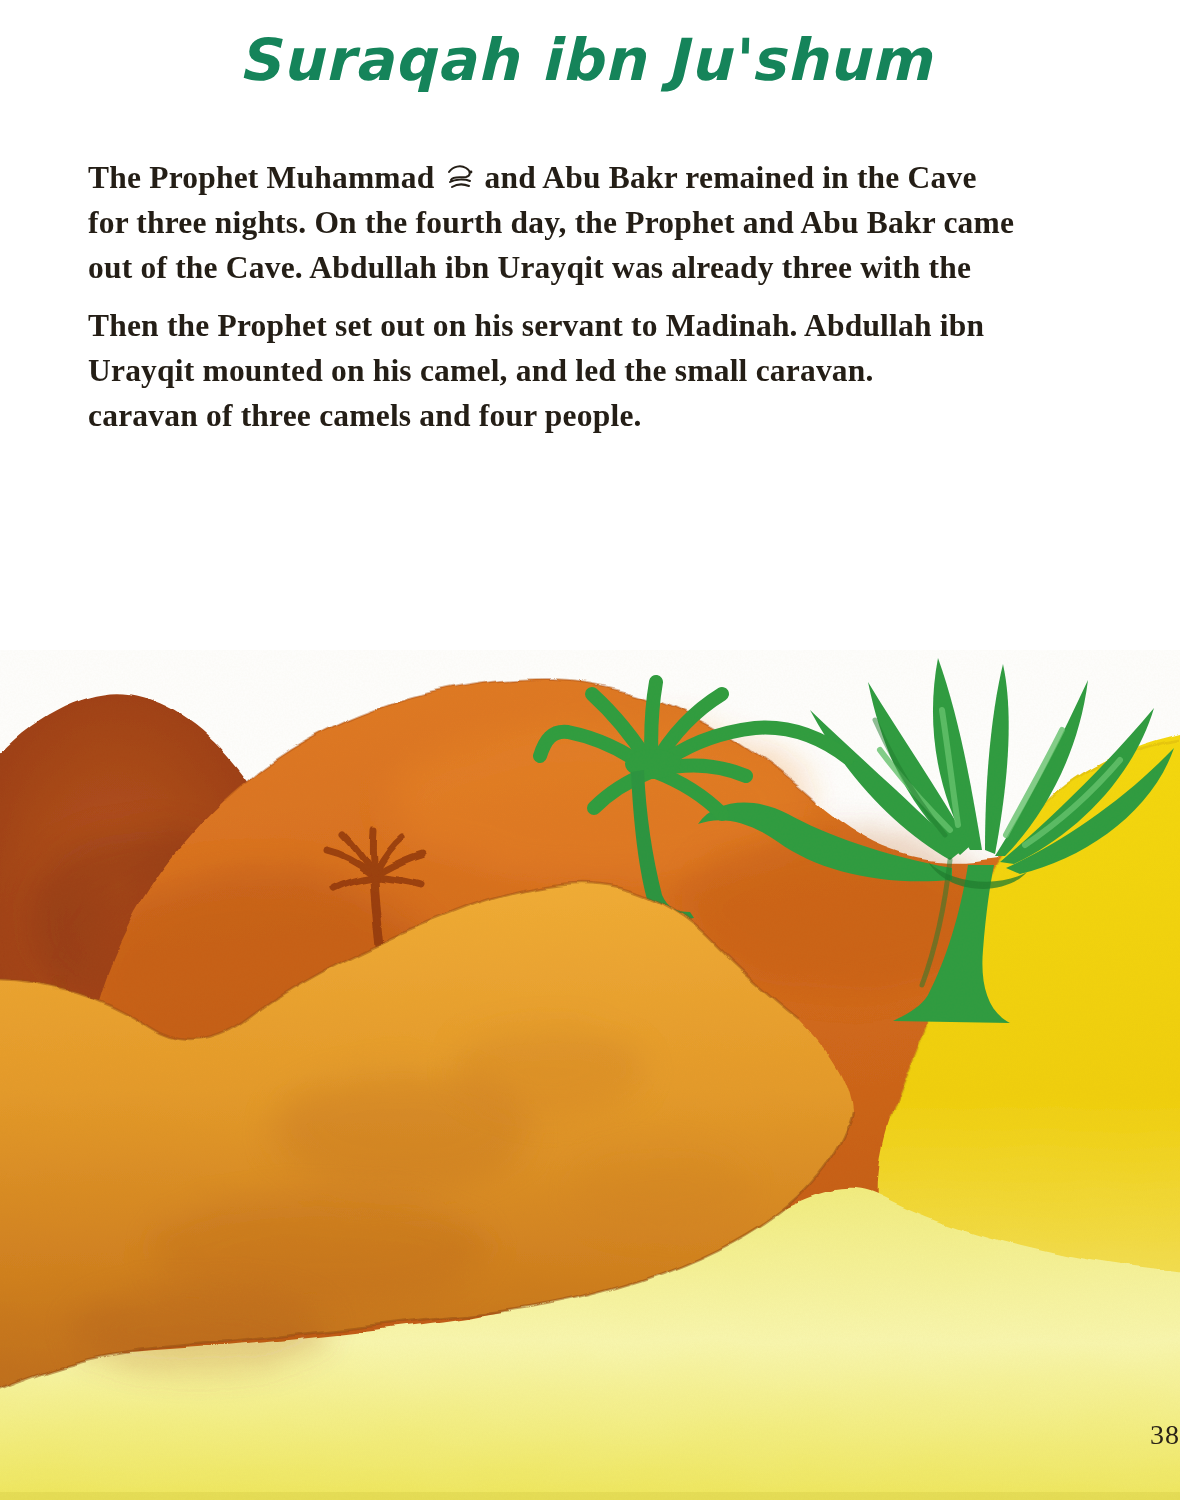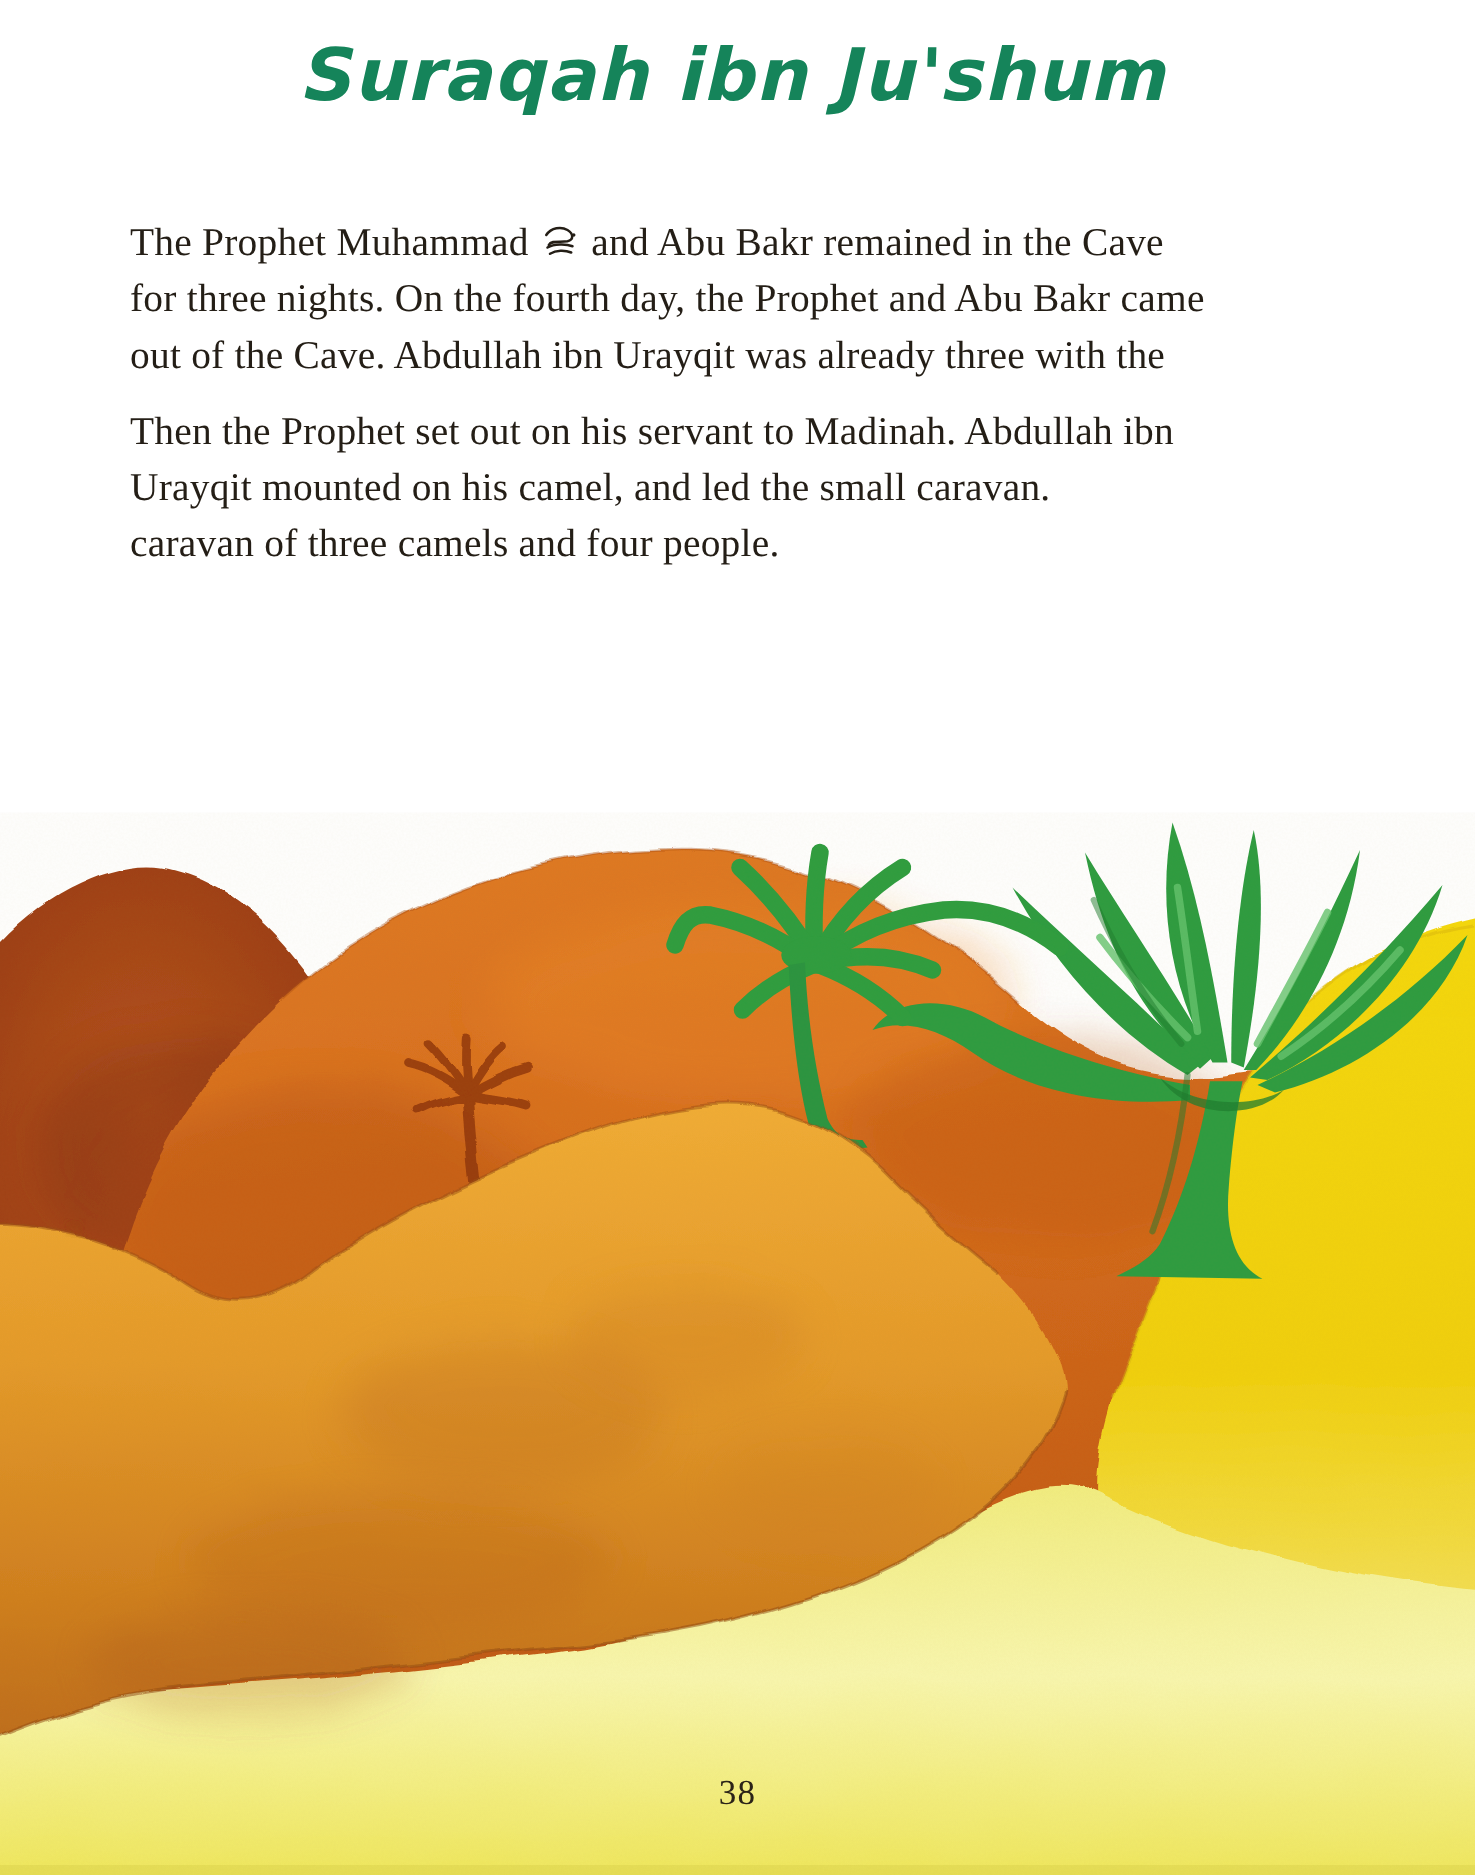--- a/index.html
+++ b/index.html
@@ -21,21 +21,21 @@
     font-size:58px;
     letter-spacing:1px;
     color:#15845a;
     transform:skewX(-2deg);
   }
   .textblock{
     position:absolute;
     top:155px;left:88px;right:70px;
     color:#241e16;
   }
-  .para{margin:16px;padding:0;}
+  .para{margin:0;padding:0;font-weight:bold;}
   .para.second{margin-top:13px;}
   .line{
     display:block;
     height:45px;
     line-height:45px;
     font-size:31.5px;
     white-space:nowrap;
     letter-spacing:0.2px;
   }
   .pbuh{
@@ -44,21 +44,21 @@
     margin:0 2px;
   }
   .illustration{
     position:absolute;
     top:650px;left:0;
     width:1180px;height:850px;
   }
   .page-number{
     position:absolute;
     top:1419px;left:0;width:100%;
-    text-align:center;
+    text-align:right;
     font-size:28px;
     color:#2b2318;
     letter-spacing:1px;
   }
 </style>
 </head>
 <body>
 
 <div class="page">
 

